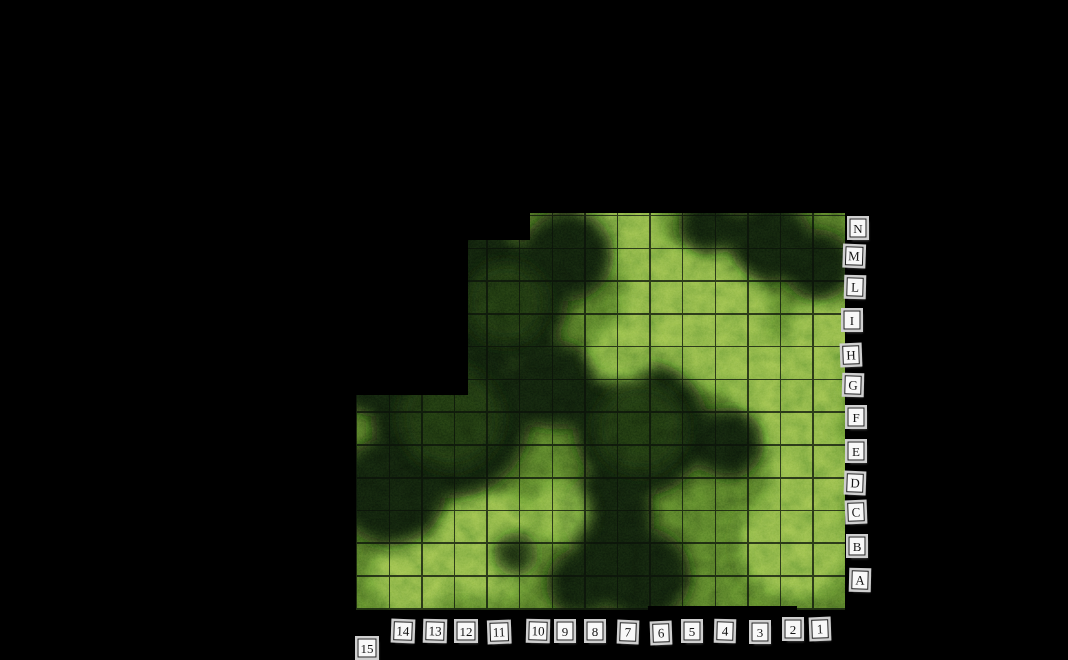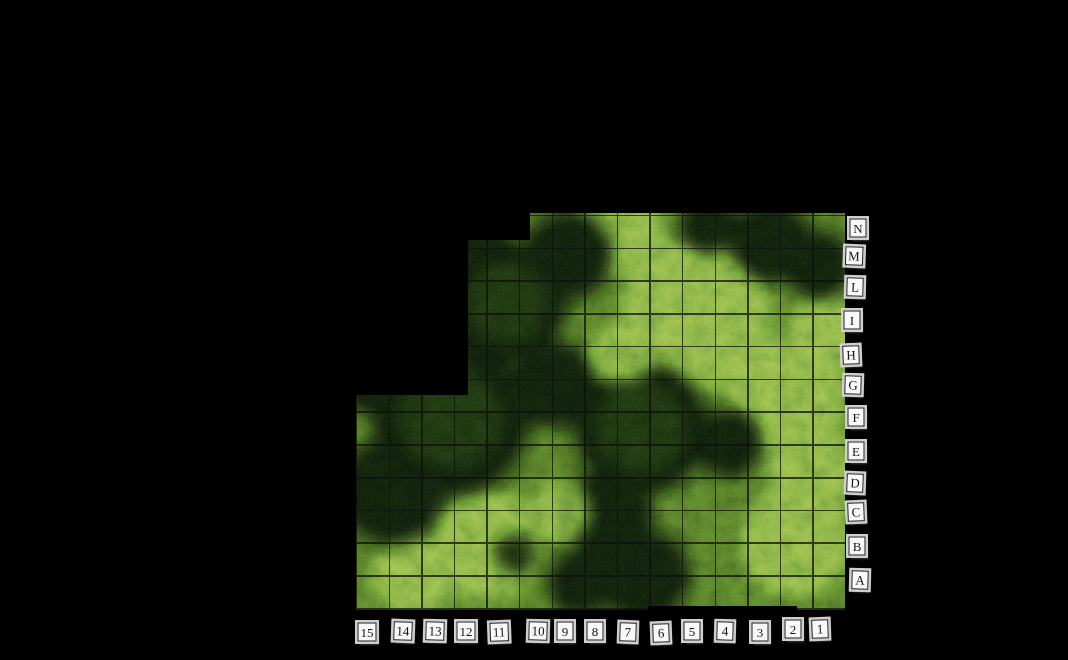--- a/index.html
+++ b/index.html
@@ -137,21 +137,21 @@
       <div class="token" style="left: 853px; top: 385px;">G</div>
       <div class="token" style="left: 856px; top: 417px;">F</div>
       <div class="token" style="left: 856px; top: 451px;">E</div>
       <div class="token" style="left: 855px; top: 483px;">D</div>
       <div class="token" style="left: 856px; top: 512px;">C</div>
       <div class="token" style="left: 857px; top: 546px;">B</div>
       <div class="token" style="left: 860px; top: 580px;">A</div>
     </div>
 
   <div class="labels">
-      <div class="token" style="left: 367px; top: 632px;">15</div>
+      <div class="token" style="left: 367px; top: 648px;">15</div>
       <div class="token" style="left: 403px; top: 631px;">14</div>
       <div class="token" style="left: 435px; top: 631px;">13</div>
       <div class="token" style="left: 466px; top: 631px; text-align: right;">12</div>
       <div class="token" style="left: 499px; top: 632px;">11</div>
       <div class="token" style="left: 538px; top: 631px;">10</div>
       <div class="token" style="left: 565px; top: 631px;">9</div>
       <div class="token" style="left: 595px; top: 631px;">8</div>
       <div class="token" style="left: 628px; top: 632px;">7</div>
       <div class="token" style="left: 661px; top: 633px;">6</div>
       <div class="token" style="left: 692px; top: 631px;">5</div>

